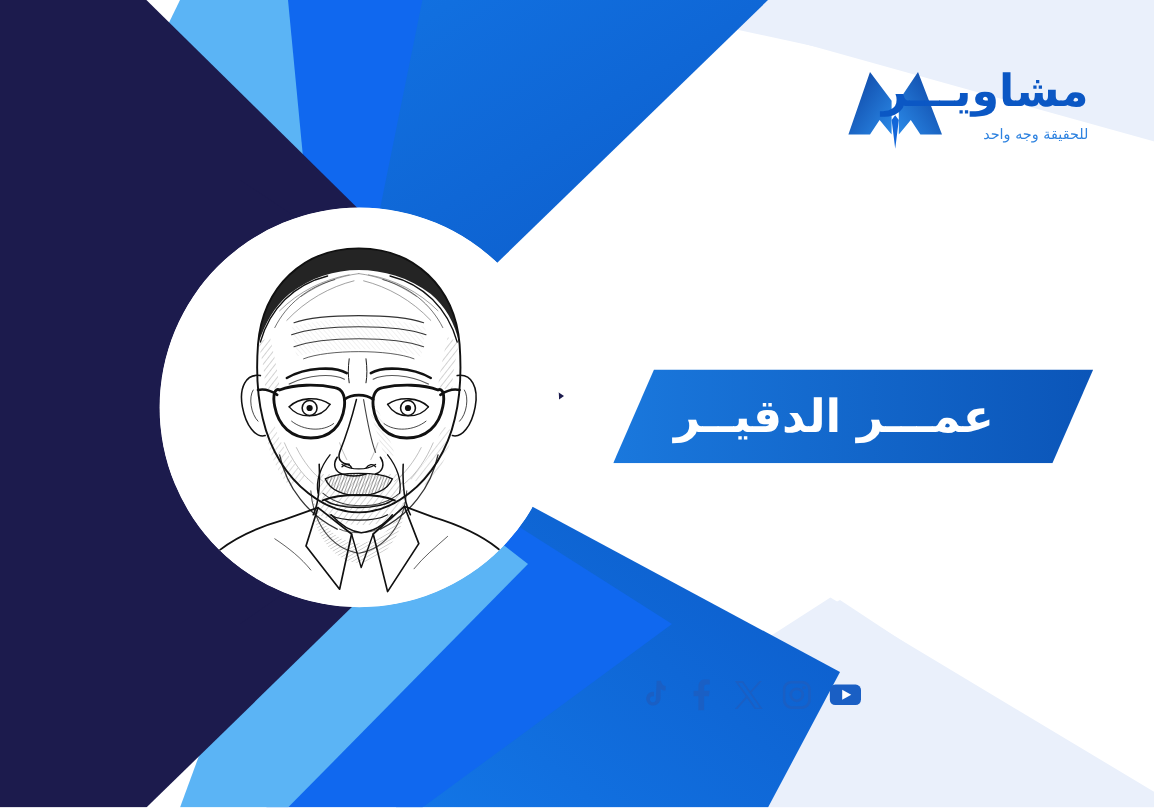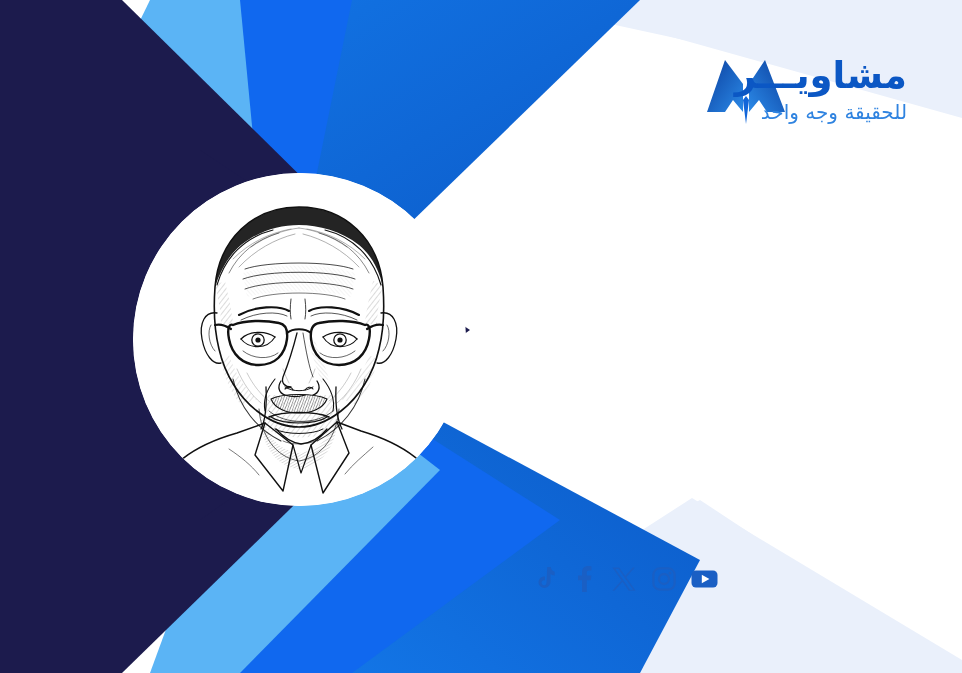--- a/index.html
+++ b/index.html
@@ -50,21 +50,21 @@
     font-size:37px;
     font-weight:700;
     color:#0b57c4;
     line-height:52px;
     letter-spacing:0px;
     white-space:nowrap;
   }
   #logo-tagline{
     display:block;
     font-family:"DejaVu Sans","Liberation Sans",sans-serif;
-    font-size:20px;
+    font-size:12px;
     font-weight:400;
     color:#2f83e0;
     line-height:20px;
     white-space:nowrap;
   }
   
   #name-banner{
     position:absolute;
     left:511px;top:308px;
     width:400px;height:78px;
@@ -335,20 +335,32 @@
       <path d="M62,4 L82,56 L64,56 L56,44 L46,56 L46,28 Z" fill="url(#gLogoR)"></path>
 
       <path d="M40,44 L43,68 L46,44 L43,40 Z" fill="#1266d9"></path>
     </svg>
     <div id="logo-text-block">
       <span id="logo-word">مشاويـــر</span>
       <span id="logo-tagline">للحقيقة وجه واحد</span>
     </div>
   </div>
 
+  <div id="name-banner">
+    <svg id="name-banner-svg" viewBox="0 0 400 78" preserveAspectRatio="none">
+      <defs>
+        <linearGradient id="gBanner" x1="0" y1="0" x2="1" y2="0">
+          <stop offset="0%" stop-color="#1a78dd"></stop>
+          <stop offset="100%" stop-color="#0b55b8"></stop>
+        </linearGradient>
+      </defs>
+      <polygon points="34,0 400,0 366,78 0,78" fill="url(#gBanner)"></polygon>
+    </svg>
+    <div id="name-text">عمـــر الدقيــر</div>
+  </div>
 
   <div id="social-row">
 
     <div class="social-icon">
       <svg width="22" height="25" viewBox="0 0 22 25" fill="#1a5fc4">
         <path d="M14.2,0 h3.6 c0.3,2.3 1.6,4.2 3.9,4.7 v3.7 c-1.6,0.1 -3,-0.4 -4.2,-1.3 v7.6
                  c0,2.9 -2,5.4 -4.8,6.1 c-3.3,0.8 -6.6,-1.4 -7.1,-4.7 c-0.5,-3.3 1.9,-6.3 5.2,-6.6
                  c0.4,0 0.8,0 1.2,0.1 v3.8 c-0.3,-0.1 -0.7,-0.2 -1.1,-0.1 c-1.4,0.1 -2.5,1.4 -2.3,2.8
                  c0.2,1.4 1.5,2.4 2.9,2.1 c1.2,-0.2 2,-1.3 2,-2.5 Z"></path>
       </svg>

